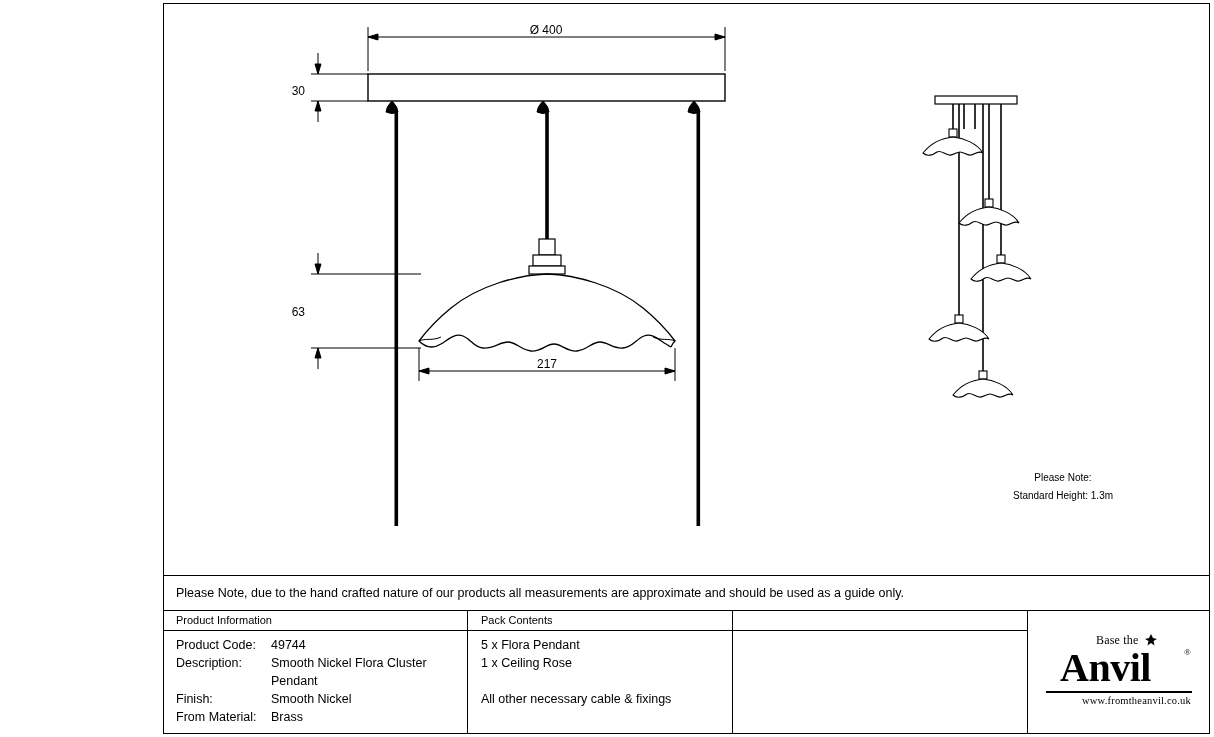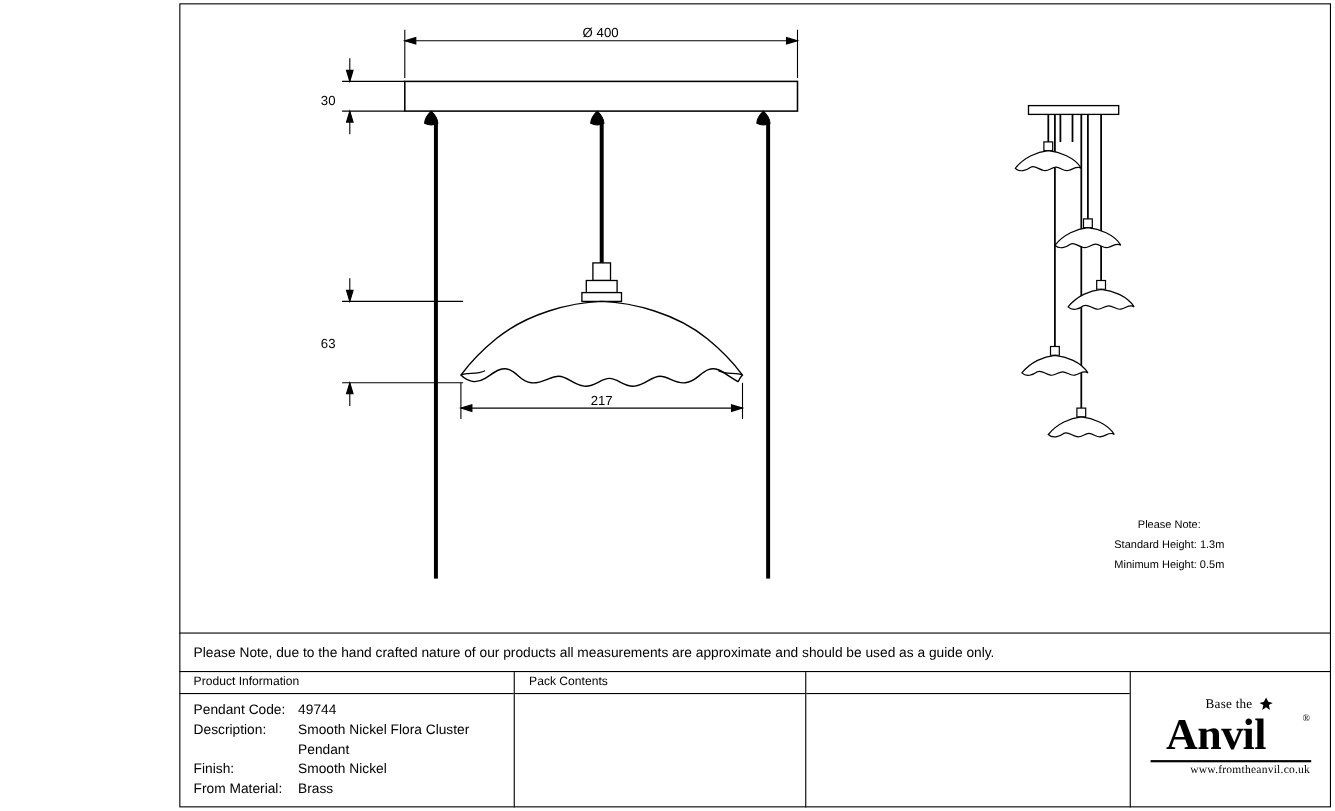--- a/index.html
+++ b/index.html
@@ -319,37 +319,36 @@
 
           <rect x="816" y="368" width="8" height="8"></rect>
           <path d="M820,376 C810,377 798,382 790,392 C794,396 800,394 804,391 C808,389 811,393 816,394 C820,395 823,391 827,391 C831,391 834,395 838,394 C843,393 846,389 850,392 C844,382 830,377 820,376 Z"></path>
         </g>
       </g>
     </svg>
 
     <div class="note-block">
       <div>Please Note:</div>
       <div>Standard Height: 1.3m</div>
-      <div>Minimum Height: 0.5m</div>
     </div>
   </div>
 
   <div class="note-row">
     <div class="note-text">Please Note, due to the hand crafted nature of our products all measurements are approximate and should be used as a guide only.</div>
   </div>
 
   <div class="tbl">
 
     <div class="tbl-col col-prod">
       <div class="hdr">
         <span>Product Information</span>
       </div>
       <div class="body-pad">
         <div class="kv">
-          <span class="k">Pendant Code:</span>
+          <span class="k">Product Code:</span>
           <span class="v">49744</span>
         </div>
         <div class="kv">
           <span class="k">Description:</span>
           <span class="v">Smooth Nickel Flora Cluster</span>
         </div>
         <div class="kv">
           <span class="k"></span>
           <span class="v">Pendant</span>
         </div>
@@ -361,20 +360,26 @@
           <span class="k">From Material:</span>
           <span class="v">Brass</span>
         </div>
       </div>
     </div>
 
     <div class="tbl-col col-pack">
       <div class="hdr">
         <span>Pack Contents</span>
       </div>
+      <div class="body-pad">
+        <div class="pack-line">5 x Flora Pendant</div>
+        <div class="pack-line">1 x Ceiling Rose</div>
+        <div class="pack-gap"></div>
+        <div class="pack-line">All other necessary cable &amp; fixings</div>
+      </div>
     </div>
 
     <div class="tbl-col col-blank">
       <div class="hdr">
         <span></span>
       </div>
     </div>
 
     <div class="tbl-col col-logo">
       <div class="logo-wrap">

